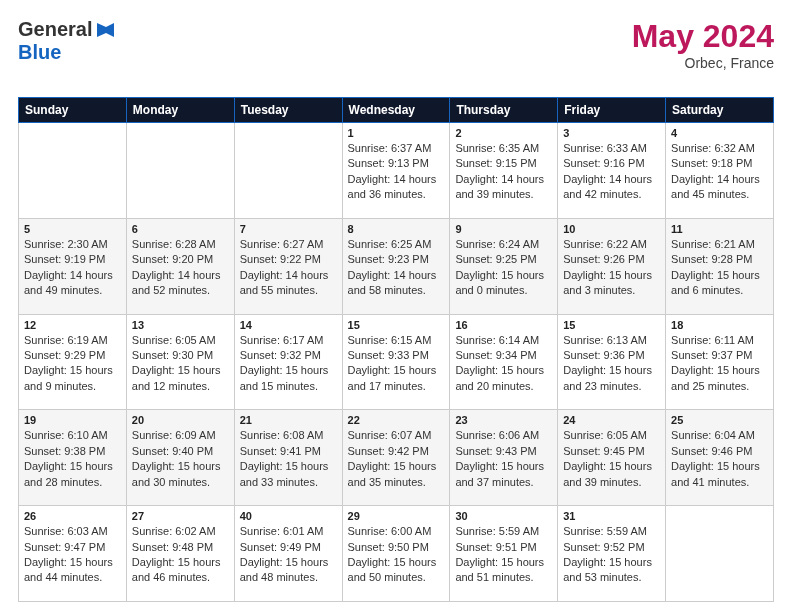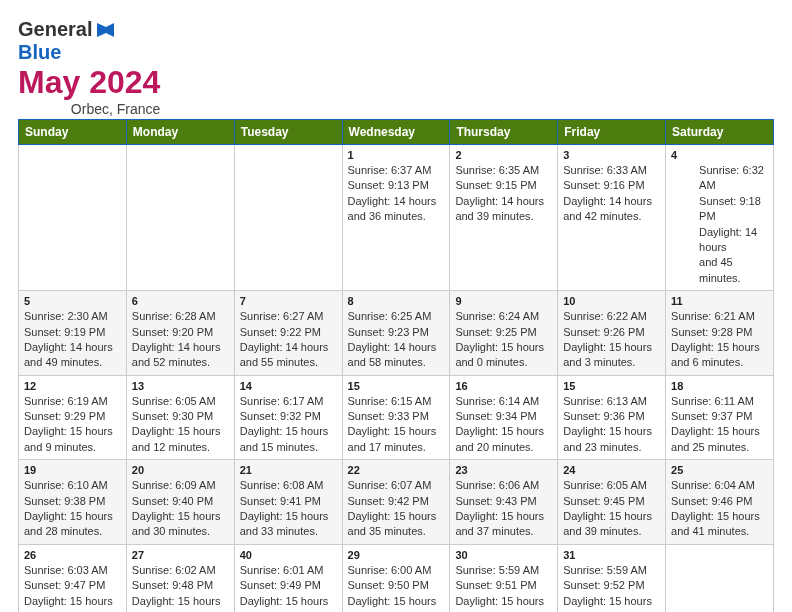--- a/index.html
+++ b/index.html
@@ -14,22 +14,21 @@
       width: 792px;
       height: 612px;
       padding: 18px 18px 10px 18px;
       display: flex;
       flex-direction: column;
     }
     .header {
       display: flex;
       justify-content: space-between;
       align-items: flex-start;
-      margin-bottom: 2px;
-      flex-direction: column;
+      margin-bottom: 26px;
     }
     .logo {
       display: flex;
       flex-direction: column;
       align-items: flex-start;
     }
     .logo-text {
       display: flex;
       align-items: center;
       font-size: 20px;
@@ -56,21 +55,21 @@
       color: #444;
     }
     .calendar {
       flex: 1;
       border: 1px solid #ccc;
       border-collapse: collapse;
       width: 100%;
       table-layout: fixed;
     }
     .calendar th {
-      background-color: #4d7c0f;
+      background-color: #0f172a;
       color: #fff;
       text-align: left;
       padding: 5px 6px;
       font-size: 12px;
       border: 1px solid #1565C0;
     }
     .calendar td {
       border: 1px solid #ccc;
       vertical-align: top;
       padding: 4px 5px;
@@ -152,21 +151,21 @@
           </td>
           <td class="">
             <span class="day-number">3</span>
             <div class="day-detail" style="white-space: pre-line;">Sunrise: 6:33 AM
 Sunset: 9:16 PM
 Daylight: 14 hours
 and 42 minutes.</div>
           </td>
           <td class="">
             <span class="day-number">4</span>
-            <div class="day-detail" style="white-space: pre-line; margin-left: 28px;">Sunrise: 6:32 AM
+            <div class="day-detail" style="white-space: pre-line;">Sunrise: 6:32 AM
 Sunset: 9:18 PM
 Daylight: 14 hours
 and 45 minutes.</div>
           </td>
         </tr>
         <tr>
           <td class="shaded">
             <span class="day-number">5</span>
             <div class="day-detail" style="white-space: pre-line;">Sunrise: 2:30 AM
 Sunset: 9:19 PM

